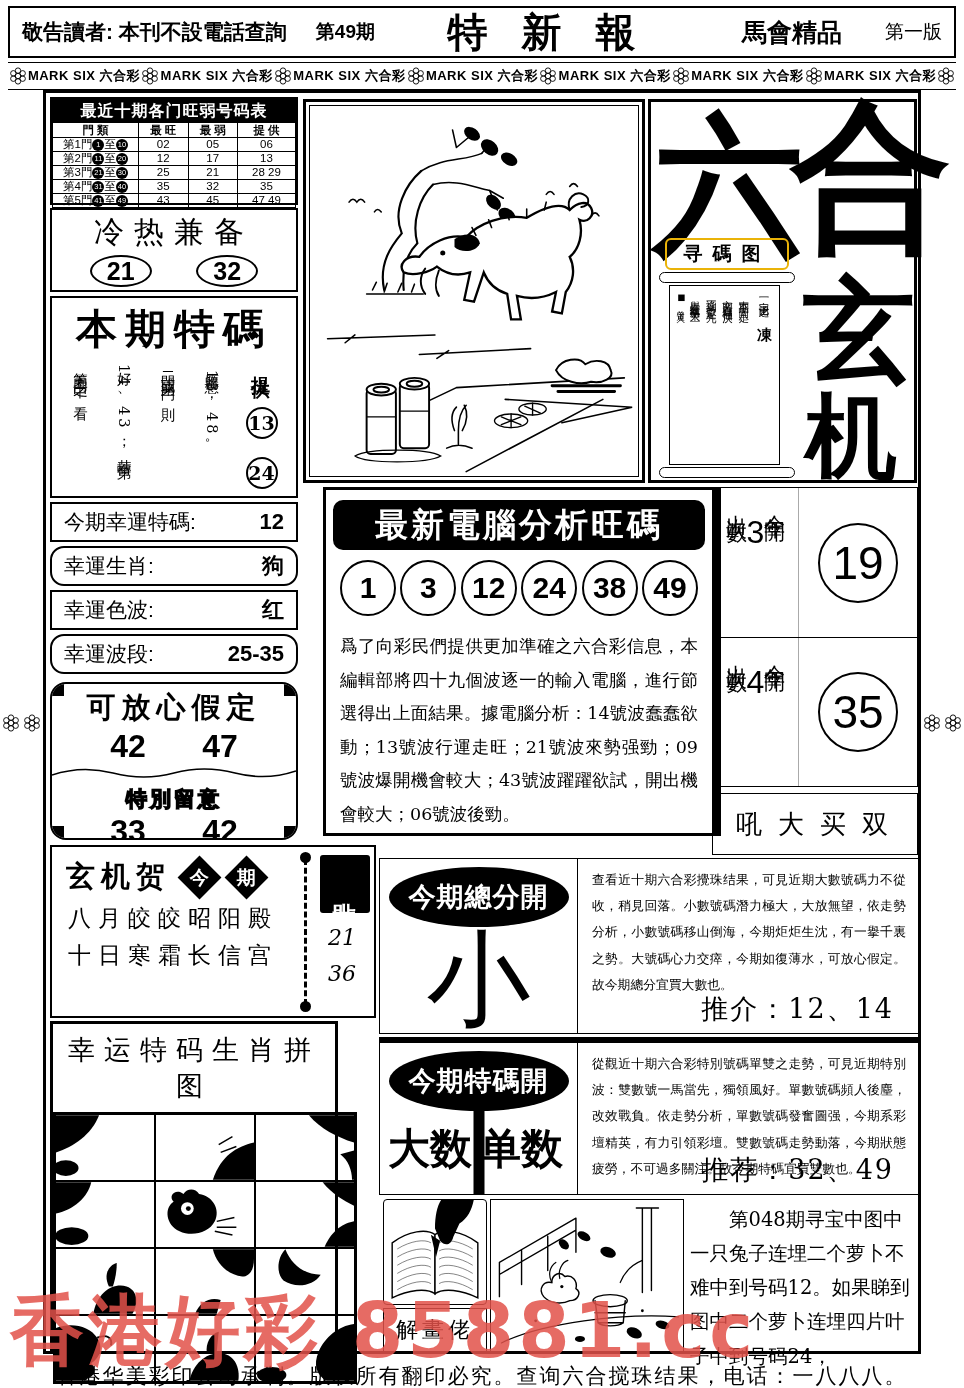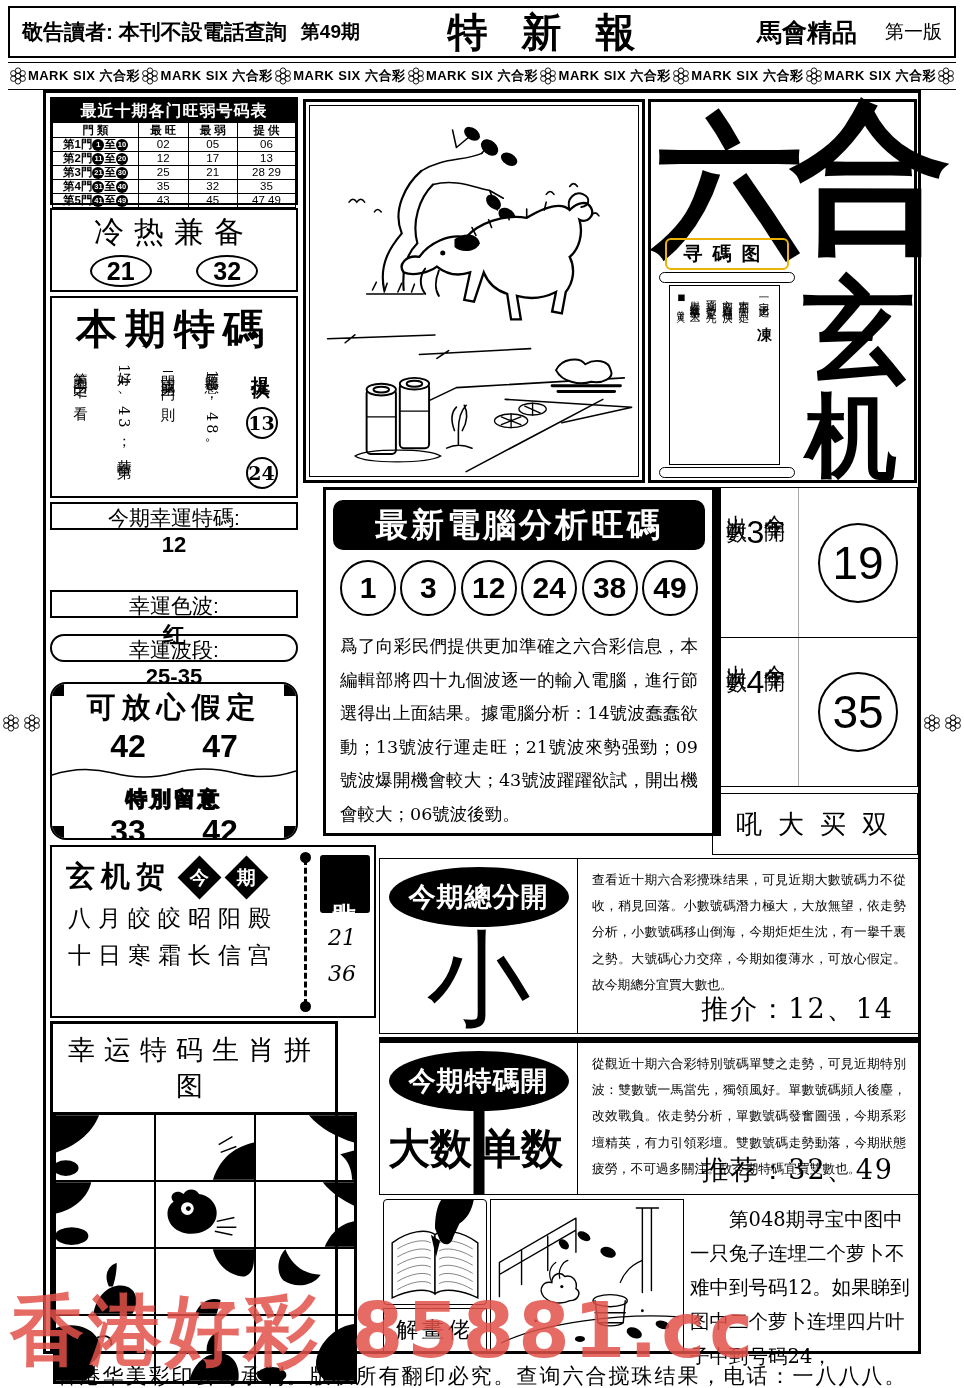--- a/index.html
+++ b/index.html
@@ -3,21 +3,21 @@
 <meta charset="utf-8">
 <style>
   * { margin:0; padding:0; box-sizing:border-box; }
   html,body { width:964px; height:1388px; background:#fff; color:#000;
     font-family:"Liberation Sans", sans-serif; }
   #page { position:relative; width:964px; height:1388px; background:#fff; overflow:hidden; }
   .abs { position:absolute; }
 
   
   #masthead-bar { left:8px; top:6px; width:948px; height:52px; border:2px solid #000;
-    display:flex; align-items:center; padding:0 12px; gap:14px; }
+    display:flex; align-items:center; padding:0 12px; gap:29px; }
   #hdr-notice { font-size:21px; font-weight:bold; white-space:nowrap; }
   #hdr-issue { font-size:19px; font-weight:bold; white-space:nowrap; }
   #hdr-title { flex:1; text-align:center; font-size:40px; font-weight:bold;
     letter-spacing:34px; font-family:"DejaVu Serif",serif; white-space:nowrap; }
   #hdr-sub { font-size:25px; font-weight:bold; white-space:nowrap; }
   #hdr-edition { font-size:19px; white-space:nowrap; margin-left:14px; }
 
   
   .strip { display:flex; align-items:center; justify-content:space-around; overflow:hidden; }
   #top-strip { left:8px; top:62px; width:948px; height:28px; border-top:1px solid #000;
@@ -35,21 +35,21 @@
   #main-frame { left:43px; top:90px; width:878px; height:1264px; border:3px solid #000; }
 
   
   #hotweak { left:50px; top:97px; width:248px; height:108px; border:2px solid #000; }
   #hotweak-title { background:#000; color:#fff; font-weight:bold; font-size:16px;
     text-align:center; height:23px; line-height:23px; letter-spacing:1px; }
   #hotweak table { width:100%; border-collapse:collapse; table-layout:fixed; }
   #hotweak th, #hotweak td { border:1px solid #000; text-align:center; font-size:11.5px;
     height:13px; line-height:13px; padding:0; white-space:nowrap; }
   #hotweak th { font-weight:bold; height:15px;text-align:center; }
-  .doorcell { font-weight:bold; font-size:11px; }
+  .doorcell { font-weight:normal; font-size:11px; }
   .mini-circ { display:inline-block; background:#000; color:#fff; border-radius:50%;
     width:12px; height:12px; line-height:12px; font-size:7.5px; text-align:center;
     vertical-align:1px; }
 
   
   #coldhot { left:50px; top:208px; width:248px; height:84px; border:2px solid #000;
     text-align:center; }
   #coldhot-title { font-size:30px; font-weight:normal; letter-spacing:10px; margin-top:2px;
     font-family:"DejaVu Serif",serif; }
   .oval-num { display:inline-block; width:62px; height:32px; border:2px solid #000;
@@ -62,23 +62,23 @@
   #speccode-cols { display:flex; flex-direction:row-reverse; justify-content:space-around;
     height:152px; padding:4px 6px 0 6px; }
   .vcol { writing-mode:vertical-rl; font-size:14.5px; letter-spacing:3px;
     font-family:"DejaVu Serif",serif; }
   .vcol-first { font-size:19px; font-weight:bold; letter-spacing:4px; }
   .circ-num { display:inline-block; writing-mode:horizontal-tb; width:32px; height:32px;
     border:2px solid #000; border-radius:50%; font-size:19px; line-height:28px;
     text-align:center; font-weight:bold; letter-spacing:0; margin:4px 0; }
 
   
-  .lucky-row { left:50px; width:248px; height:28px; border:2px solid #000;
-    display:flex; align-items:center; justify-content:space-between; padding:0 20px;
-    font-size:21px;flex-direction:column; }
+  .lucky-row { left:50px; width:248px; height:40px; border:2px solid #000;
+    display:flex; align-items:center; justify-content:space-between; padding:0 12px;
+    font-size:21px; }
   .lucky-row .lbl { font-weight:normal; }
   .lucky-row .val { font-weight:bold; font-size:22px; }
   .rounded { border-radius:14px; }
 
   
   #contrib { left:50px; top:682px; width:248px; height:158px; border:2px solid #000;
     border-radius:16px; text-align:center; overflow:hidden; }
   #contrib-title { font-size:29px; font-weight:bold; letter-spacing:6px;
     font-family:"DejaVu Serif",serif; margin-top:4px; }
   .contrib-nums { display:flex; justify-content:space-around; padding:0 30px;
@@ -445,20 +445,24 @@
       <div class="vcol">二門或第三門，則</div>
       <div class="vcol">好14、43；若轉第</div>
       <div class="vcol">第五門之中，看</div>
     </div>
   </div>
 
   <div class="abs lucky-row" style="top:502px">
     <span class="lbl">今期幸運特碼:</span>
     <span class="val">12</span>
   </div>
+  <div class="abs lucky-row rounded" style="top:546px">
+    <span class="lbl">幸運生肖:</span>
+    <span class="val">狗</span>
+  </div>
   <div class="abs lucky-row" style="top:590px">
     <span class="lbl">幸運色波:</span>
     <span class="val">红</span>
   </div>
   <div class="abs lucky-row rounded" style="top:634px">
     <span class="lbl">幸運波段:</span>
     <span class="val">25-35</span>
   </div>
 
   <div id="contrib" class="abs">

